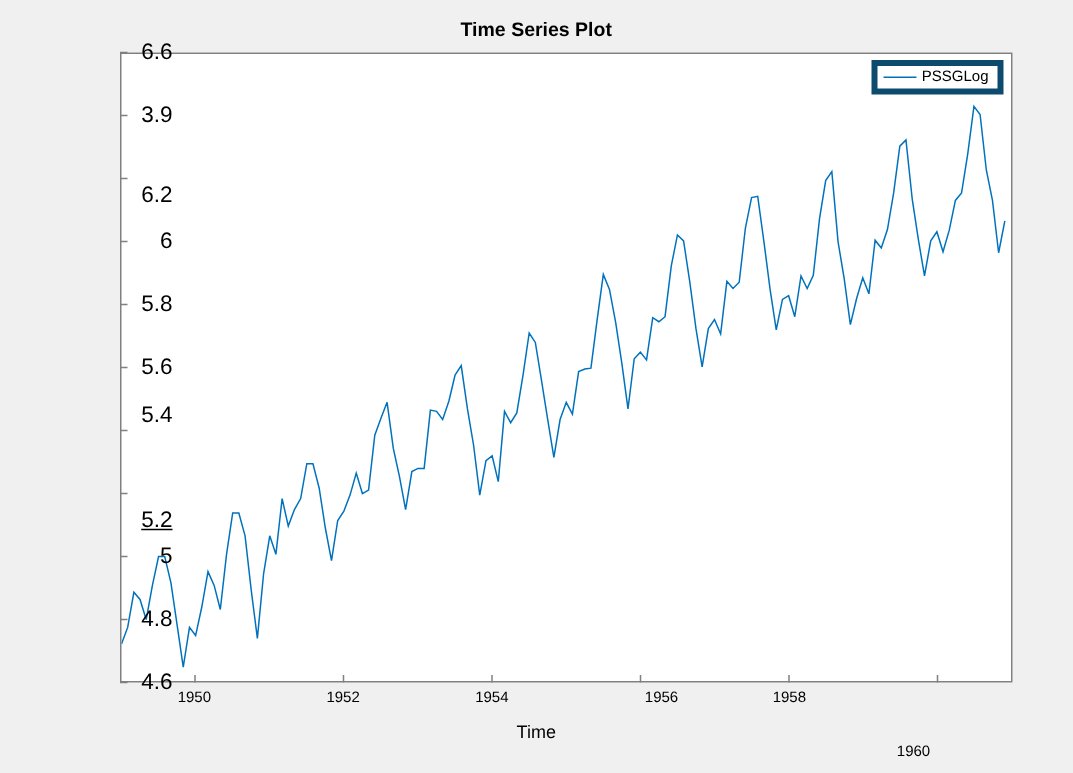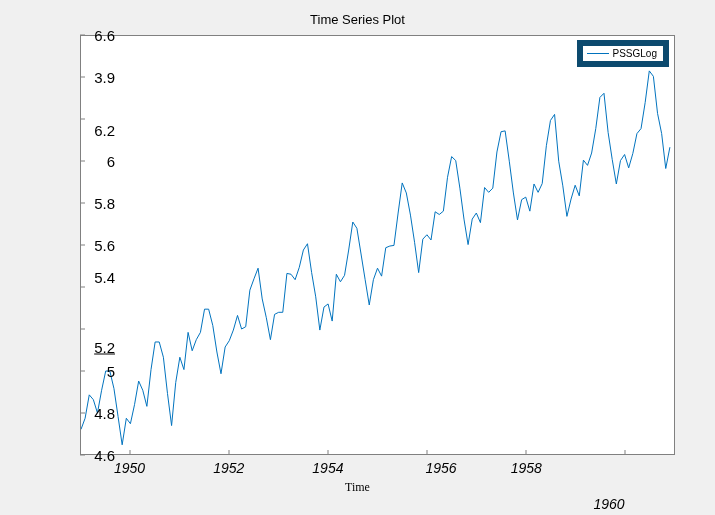--- a/index.html
+++ b/index.html
@@ -17,21 +17,21 @@
     height: 515px;
     background: #f0f0f0;
   }
   .title {
     position: absolute;
     top: 12px;
     left: 0;
     width: 100%;
     text-align: center;
     font-size: 13px;
-    font-weight: normal;
+    font-weight: bold;
     color: #000;
   }
   .axes {
     position: absolute;
     left: 80px;
     top: 35px;
     width: 595px;
     height: 420px;
     background: #ffffff;
     border: 1px solid #808080;
@@ -50,49 +50,47 @@
     position: absolute;
     left: 80px;
     width: 5px;
     height: 1px;
     background: #808080;
     transform: translateY(-0.5px);
   }
   .x-tick {
     position: absolute;
     top: 460px;
-    font-size: 14px;
+    font-size: 10px;
     color: #000;
     transform: translateX(-50%);
-    font-style: italic;
   }
   .x-tick-mark {
     position: absolute;
     top: 450px;
     width: 1px;
     height: 5px;
     background: #808080;
     transform: translateX(-0.5px);
   }
   .xlabel {
     position: absolute;
     bottom: 20px;
     left: 0;
     width: 100%;
     text-align: center;
     font-size: 12px;
     color: #000;
-    font-family: Liberation Serif, serif;
   }
   .legend {
     position: absolute;
     top: 40px;
     right: 46px;
     background: #ffffff;
-    border: 6px solid #0c4a6e;
+    border: 4px solid #0c4a6e;
     padding: 2px 6px 2px 4px;
     font-size: 10px;
     display: flex;
     align-items: center;
     gap: 4px;
   }
   .legend-line {
     width: 22px;
     height: 1px;
     background: #0072bd;

